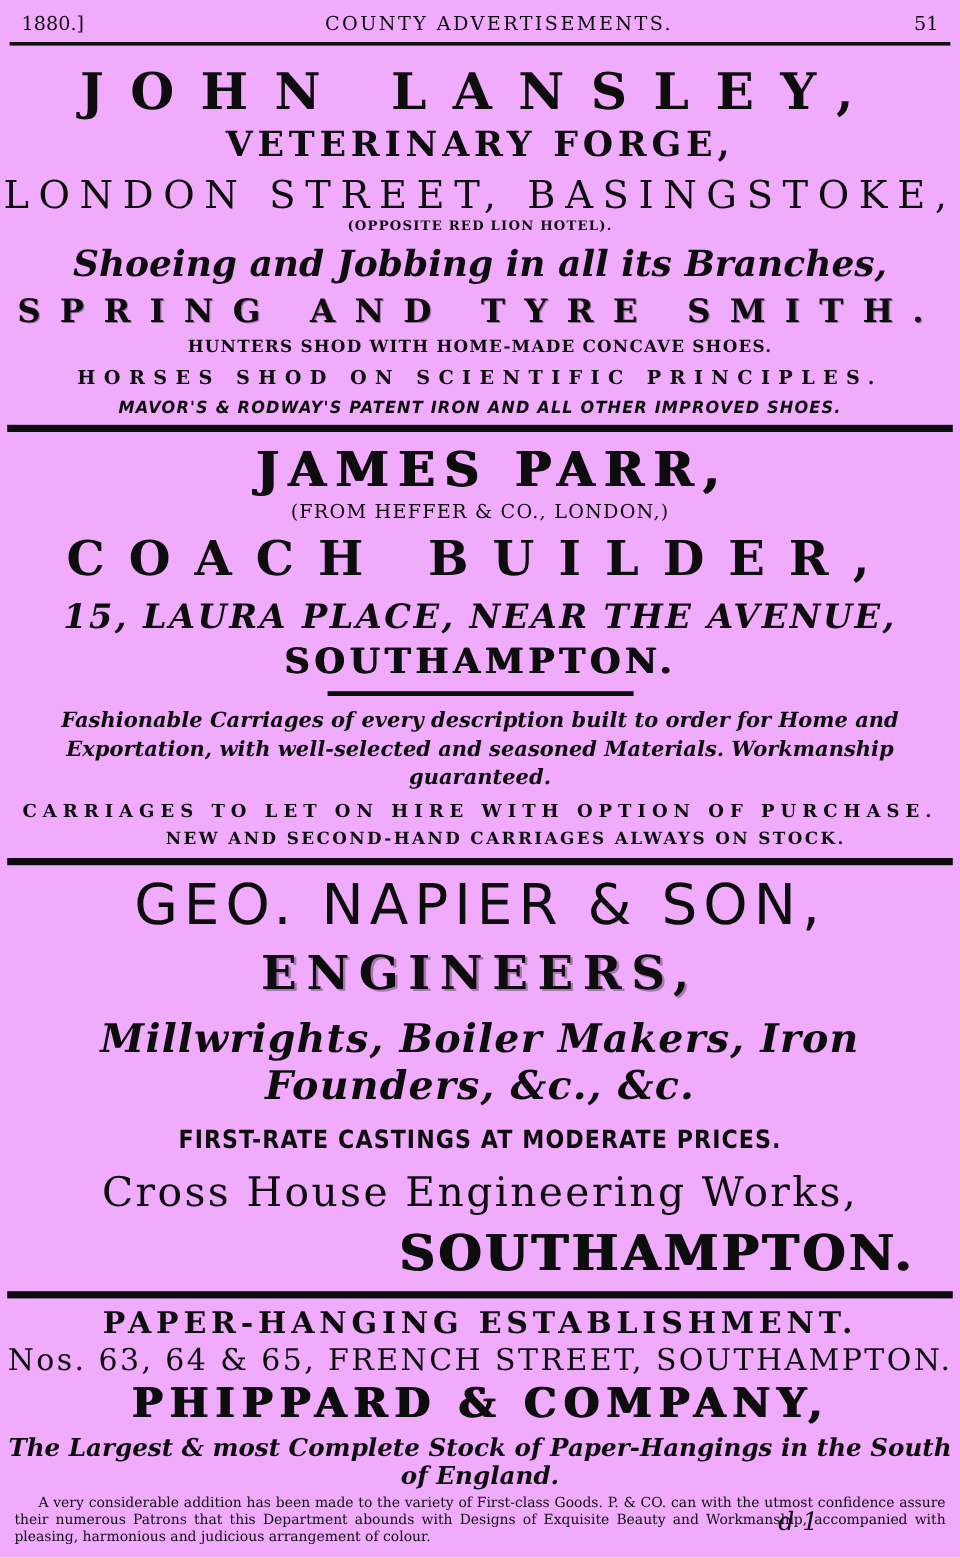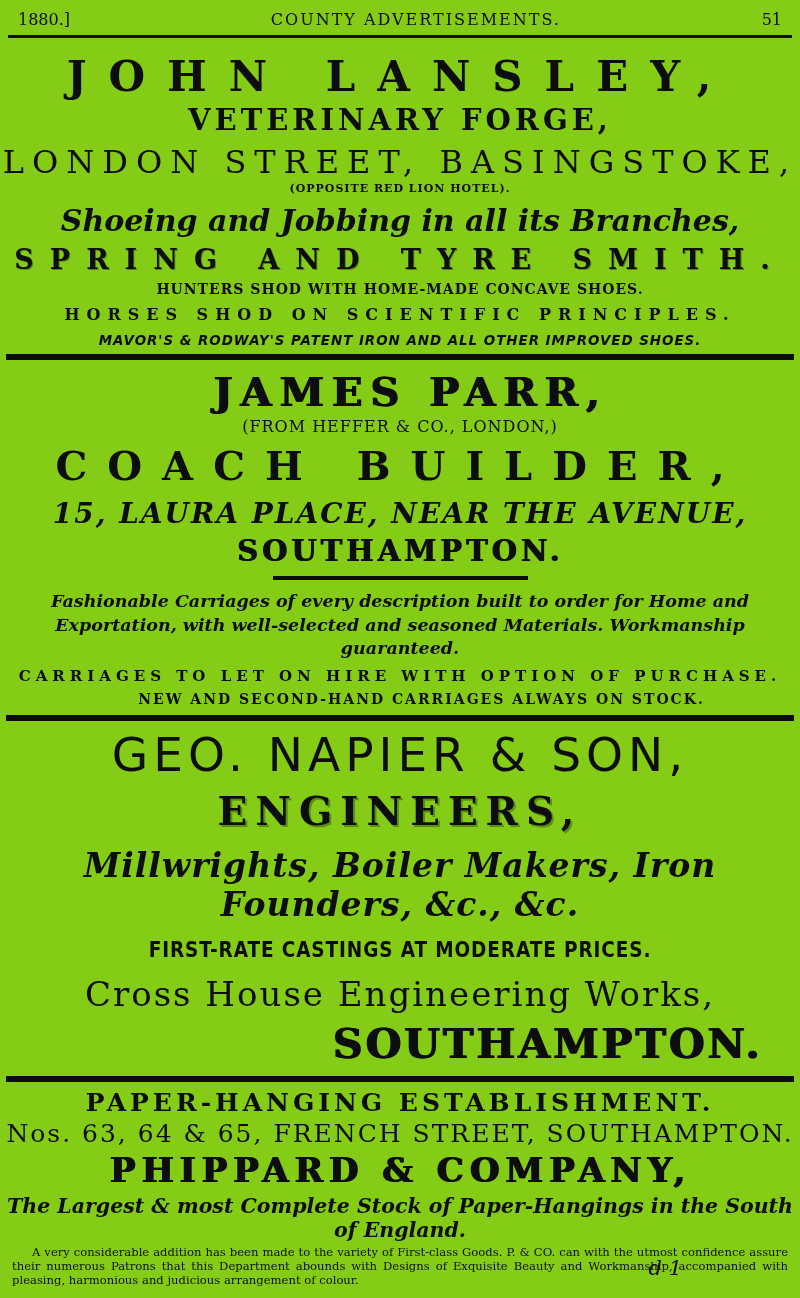--- a/index.html
+++ b/index.html
@@ -1,20 +1,20 @@
 <!DOCTYPE html>
 <html><head>
 <meta charset="utf-8">
 <style>
   html,body{margin:0;padding:0;background:#e8e8e6;}
   .page{
     position:relative;
     width:800px;height:1298px;
     margin:0 auto;
-    background:#84cc16;
+    background:#f0abfc;
     color:#0d0d0d;
     font-family:"DejaVu Serif","Liberation Serif",serif;
     overflow:hidden;
     box-sizing:border-box;
   }
   .center{text-align:center;}
   
   .hdr{display:flex;justify-content:space-between;align-items:baseline;
        padding:10px 18px 4px 18px;font-size:16px;}
   .hdr .yr{font-style:normal;}

